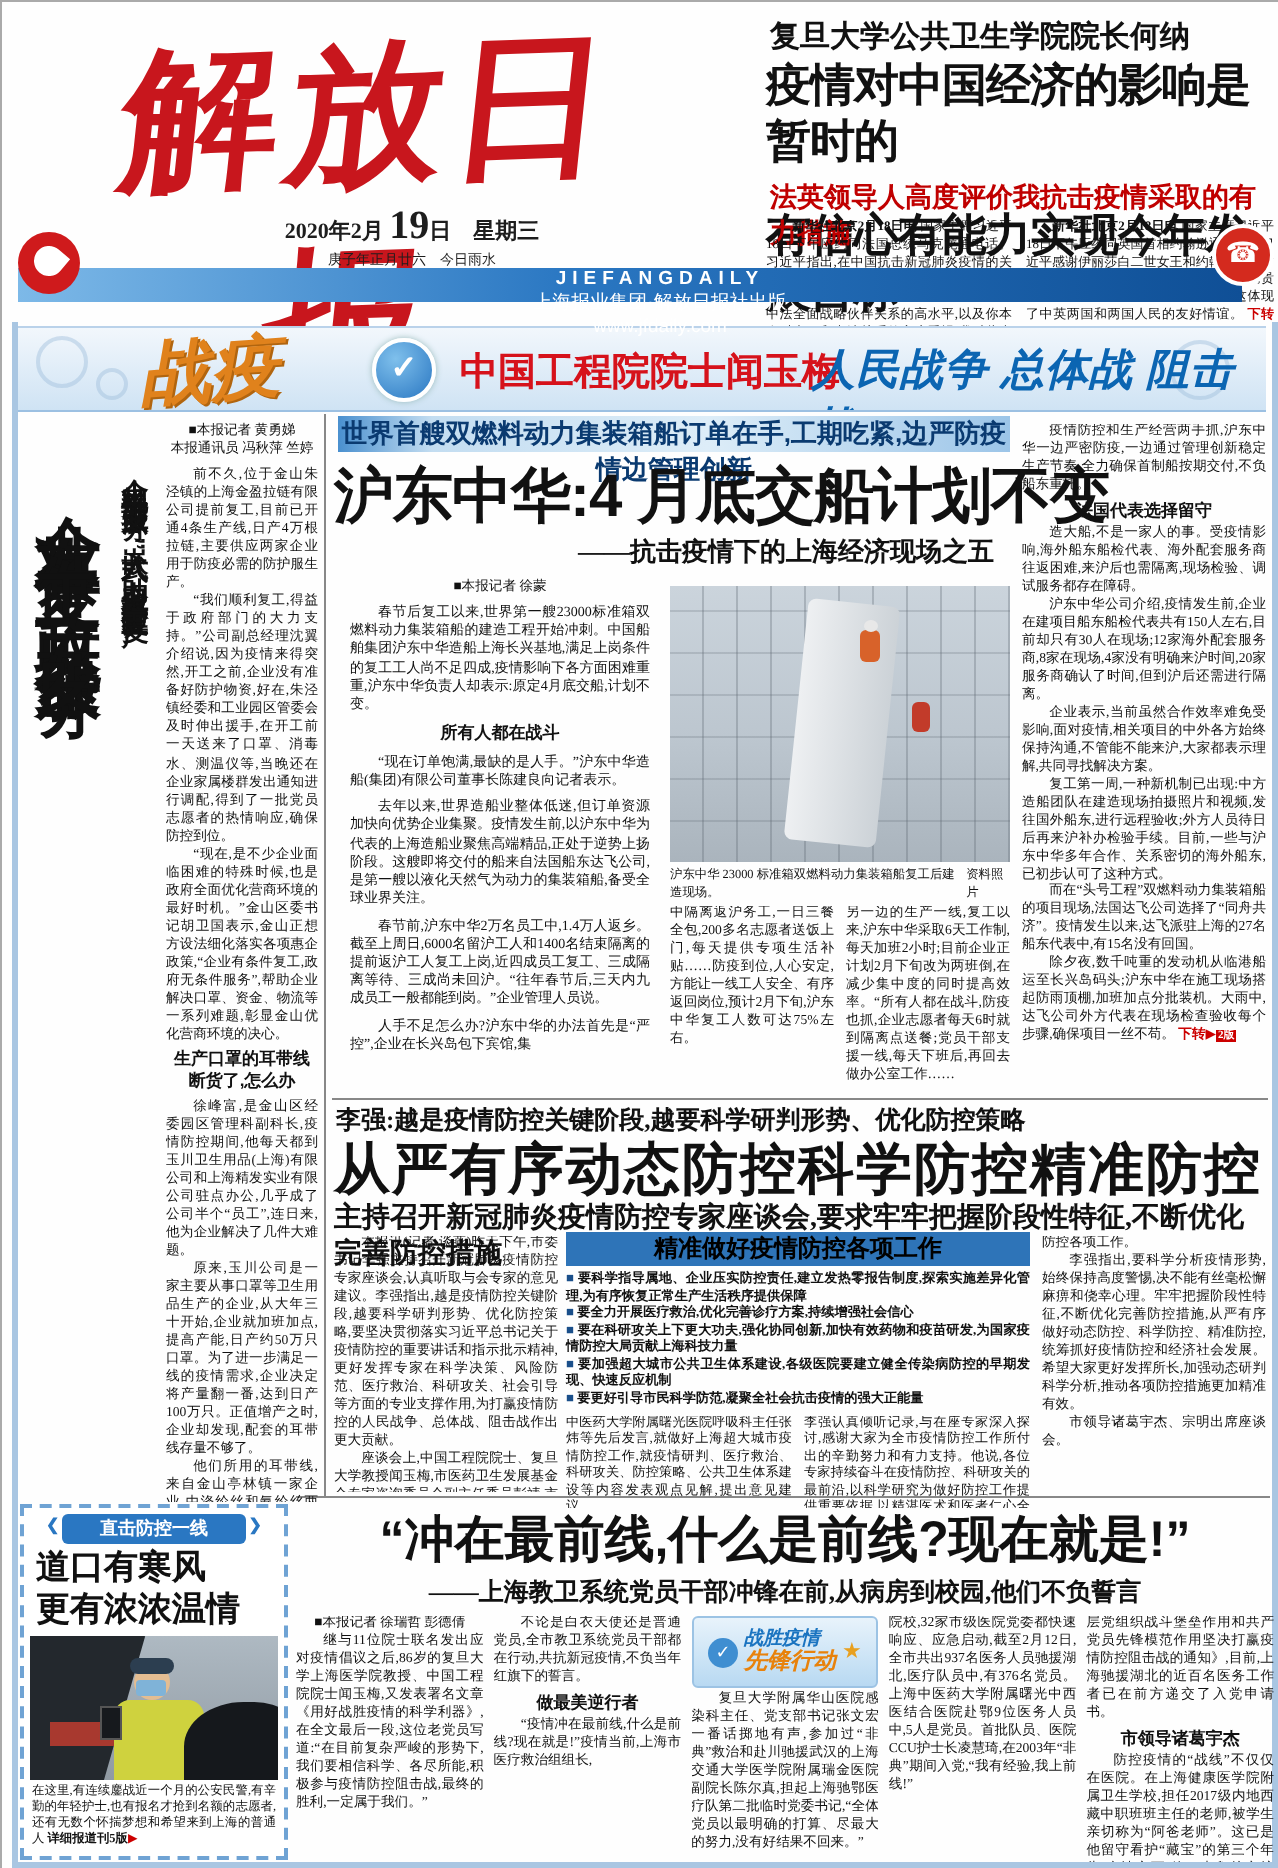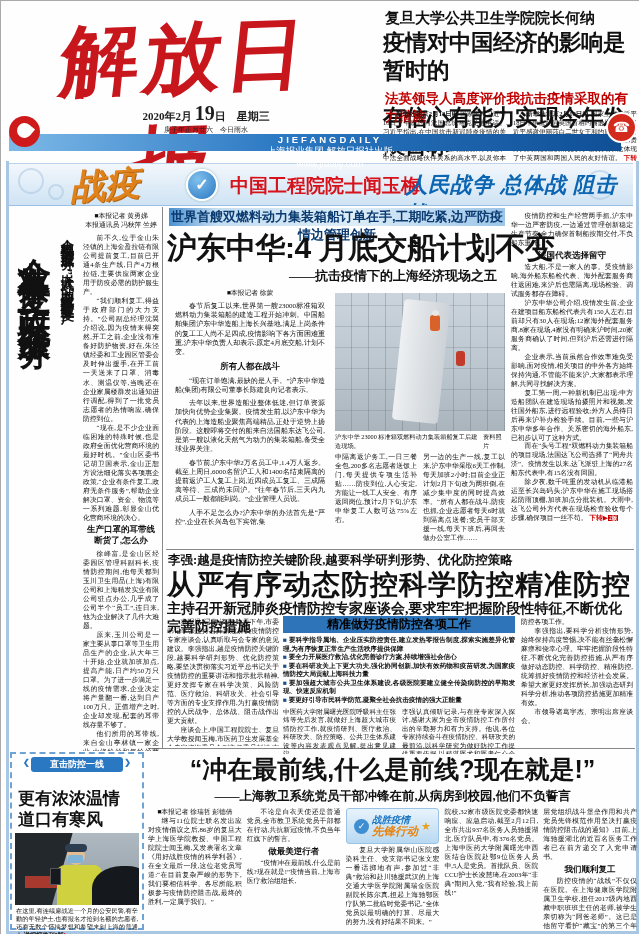--- a/index.html
+++ b/index.html
@@ -62,21 +62,21 @@
   .ls-vsub{left:57px;top:227px;height:510px;font-size:13.5px;font-weight:bold;
            writing-mode:vertical-rl;letter-spacing:2px;font-family:"Liberation Sans",sans-serif;}
   .ls-byline{left:82px;top:211px;width:76px;text-align:center;font-size:6.8px;line-height:1.3;}
   .ls-col{left:82px;top:230px;width:76px;height:518px;font-size:6.8px;line-height:1.33;
           text-align:justify;overflow:hidden;}
   .ls-col p{margin:0;text-indent:2em;}
   .crosshead{font-weight:900;text-align:center;text-indent:0 !important;font-size:8.5px;
              font-family:"Liberation Sans",sans-serif;margin:2px 0 !important;}
   
   .lb-box{left:9px;top:751px;width:134px;height:178px;border:2px dashed #6fa3d4;background:#fff;box-sizing:border-box;}
-  .lb-tag{margin:3px auto 16px;width:92px;background:#2a77c2;color:#fff;font-size:9px;font-weight:bold;
+  .lb-tag{margin:3px auto 1px;width:92px;background:#2a77c2;color:#fff;font-size:9px;font-weight:bold;
           text-align:center;border-radius:3px;padding:1px 0;font-family:Liberation Sans, sans-serif;position:relative;}
   .lb-tag::before{content:"❮";position:absolute;left:-8px;color:#2a77c2;font-size:8px;}
   .lb-tag::after{content:"❯";position:absolute;right:-8px;color:#2a77c2;font-size:8px;}
   .lb-h{font-size:17px;font-weight:900;line-height:21px;padding-left:6px;font-family:"Liberation Sans",sans-serif;}
   .lb-photo{position:relative;margin:3px 3px 2px;width:124px;height:72px;overflow:hidden;
             background:linear-gradient(180deg,#aeb9c2,#909aa3);}
   .lb-caption{font-size:6.2px;line-height:1.3;text-align:justify;padding:0 4px;}
   .lb-caption .more{font-weight:bold;}
   .lb-caption .arrow{color:#c00;font-weight:bold;}
   
@@ -196,22 +196,22 @@
     <p>“现在,是不少企业面临困难的特殊时候,也是政府全面优化营商环境的最好时机。”金山区委书记胡卫国表示,金山正想方设法细化落实各项惠企政策,“企业有条件复工,政府无条件服务”,帮助企业解决口罩、资金、物流等一系列难题,彰显金山优化营商环境的决心。</p>
     <div class="crosshead">生产口罩的耳带线断货了,怎么办</div>
     <p>徐峰富,是金山区经委园区管理科副科长,疫情防控期间,他每天都到玉川卫生用品(上海)有限公司和上海精发实业有限公司驻点办公,几乎成了公司半个“员工”,连日来,他为企业解决了几件大难题。</p>
     <p>原来,玉川公司是一家主要从事口罩等卫生用品生产的企业,从大年三十开始,企业就加班加点,提高产能,日产约50万只口罩。为了进一步满足一线的疫情需求,企业决定将产量翻一番,达到日产100万只。正值增产之时,企业却发现,配套的耳带线存量不够了。</p>
     <p>他们所用的耳带线,来自金山亭林镇一家企业,由涤纶丝和氨纶丝两种原材料生产而成。“亭林这家企业回复我们,原材料氨纶丝也告急了,而它的供应商在浙江东阳,现在两地交通管控,货物根本运不过来。”玉川负责人表示。</p>
 
   </div>
 
   <div class="abs lb-box">
     <div class="lb-tag">直击防控一线</div>
+    <div class="lb-h">道口有寒风</div>
     <div class="lb-h">更有浓浓温情</div>
-    <div class="lb-h">道口有寒风</div>
     <div class="lb-photo">
       <div class="shp" style="left:-18%;top:-15%;width:55%;height:130%;background:#23282d;transform:rotate(16deg);"></div>
       <div class="shp" style="left:8%;bottom:24%;width:42%;height:16%;background:#a8392f;"></div>
       <div class="shp" style="left:34%;top:44%;width:36%;height:58%;background:#cfd23e;border-radius:8px 8px 0 0;"></div>
       <div class="shp" style="left:42%;top:20%;width:18px;height:18px;background:#e3bd92;border-radius:50%;"></div>
       <div class="shp" style="left:43%;top:31%;width:15px;height:8px;background:#7fb3d8;border-radius:2px;"></div>
       <div class="shp" style="left:40%;top:15%;width:22px;height:8px;background:#2c3e50;border-radius:4px;"></div>
       <div class="shp" style="left:28%;top:48%;width:9px;height:15px;background:#16191d;border:1px solid #555;"></div>
       <div class="shp" style="right:-10%;bottom:-8%;width:48%;height:62%;background:#15181c;border-radius:50% 40% 0 0;"></div>
     </div>
@@ -309,18 +309,18 @@
         </span>
         <span class="badge-star">★</span>
       </div>
       <p>复旦大学附属华山医院感染科主任、党支部书记张文宏一番话掷地有声,参加过“非典”救治和赴川驰援武汉的上海交通大学医学院附属瑞金医院副院长陈尔真,担起上海驰鄂医疗队第二批临时党委书记,“全体党员以最明确的打算、尽最大的努力,没有好结果不回来。”</p>
     </div>
     <div class="fl-col">
       <p style="text-indent:0;">院校,32家市级医院党委都快速响应、应急启动,截至2月12日,全市共出937名医务人员驰援湖北,医疗队员中,有376名党员。上海中医药大学附属曙光中西医结合医院赴鄂9位医务人员中,5人是党员。首批队员、医院CCU护士长凌慧琦,在2003年“非典”期间入党,“我有经验,我上前线!”</p>
     </div>
     <div class="fl-col">
       <p style="text-indent:0;">层党组织战斗堡垒作用和共产党员先锋模范作用坚决打赢疫情防控阻击战的通知》,目前,上海驰援湖北的近百名医务工作者已在前方递交了入党申请书。</p>
-      <div class="crosshead">我们顺利复工</div>
+      <div class="crosshead">市领导诸葛宇杰</div>
       <p><span>防控疫情的“战线”不仅仅在医院。在上海健康医学院附属卫生学校,担任2017级内地西藏中职班班主任的老师,被学生亲切称为“阿爸老师”。这已是他留守看护“藏宝”的第三个年头,疫情之下,他一直留校守护205位西藏学生,每天亲手为他们量体温、查课堂、查卫生,还陪伴一起打球消遣……</span> </p>
     </div>
   </div>
 
 </div>
 
 </body></html>

